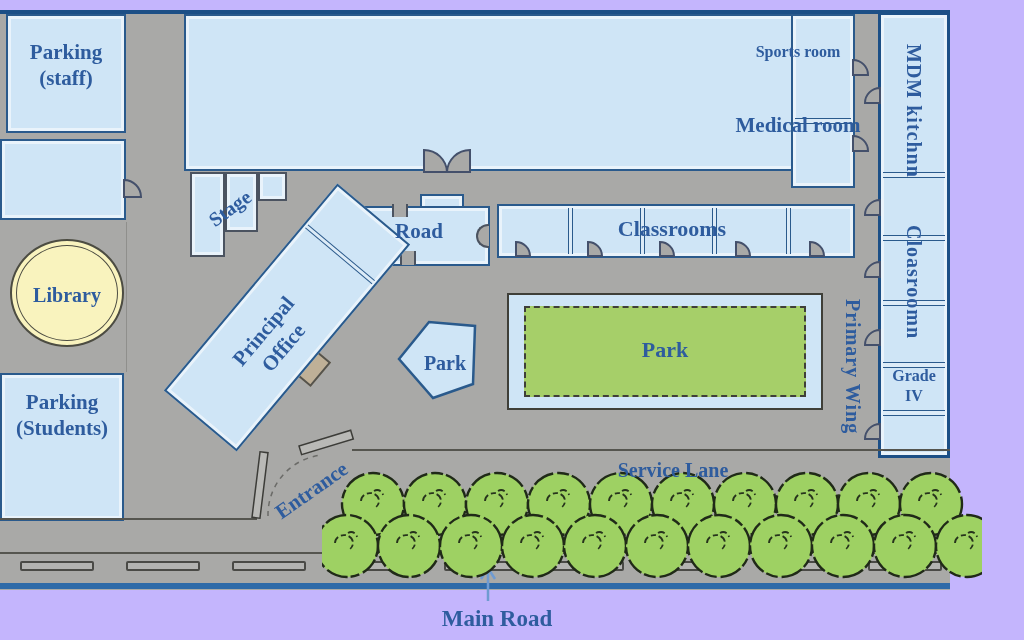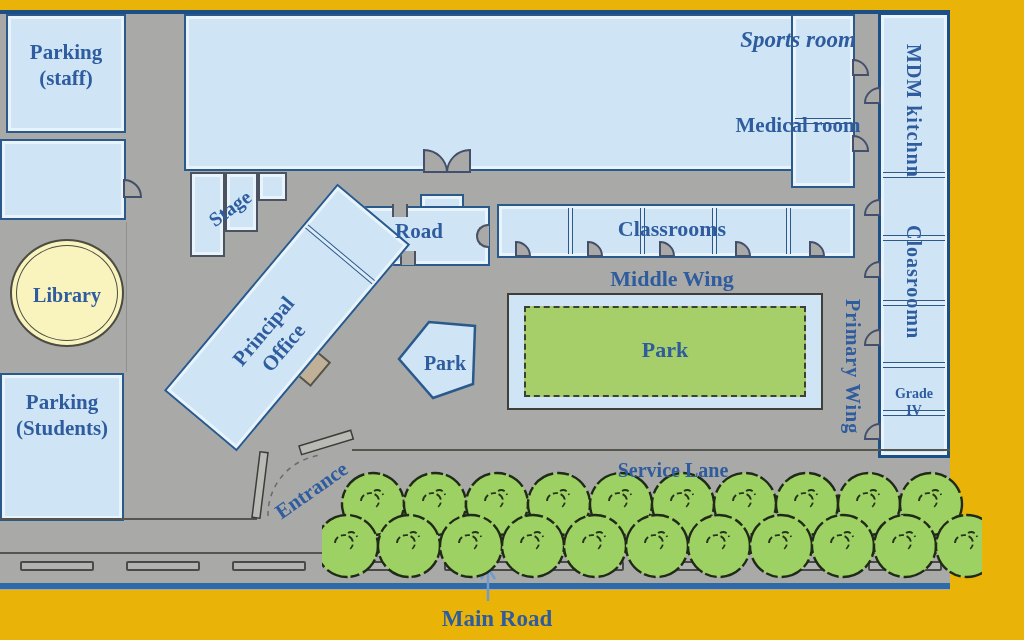--- a/index.html
+++ b/index.html
@@ -1,21 +1,21 @@
 <!DOCTYPE html>
 <html style="--room-fill: #cfe5f6; --wall: #2a5a8c; --ground: #a9a9a7; --ink: #2e5c9e; --library-fill: #f9f3be; --lawn-green: #a6cf69; --tree-green: #9ed163; --road-blue: #2e6aa8;"><head>
 <meta charset="utf-8">
 <style>
   :root{
     --room-fill:#cfe5f6; --wall:#2a5a8c; --ground:#a9a9a7; --ink:#2e5c9e;
     --library-fill:#f9f3be; --lawn-green:#a6cf69; --tree-green:#9ed163;
     --road-blue:#2e6aa8; --sketch:#4b5360;
   }
   html,body{margin:0;padding:0;background:#fff;}
-  #map{position:relative;width:1024px;height:640px;background:#eab308;overflow:hidden;
+  #map{position:relative;width:1024px;height:640px;background:#c4b5fd;overflow:hidden;
        font-family:"Liberation Serif","DejaVu Serif",serif;}
   .abs{position:absolute;}
   .room{position:absolute;background:var(--room-fill);border:2.5px solid var(--wall);
         box-shadow:inset 0 0 0 3px rgba(255,255,255,.55);box-sizing:border-box;}
   .lbl{position:absolute;font-weight:bold;color:var(--ink);text-align:center;
        line-height:1.22;z-index:8;pointer-events:none;}
   .vlbl{writing-mode:vertical-rl;letter-spacing:1px;display:flex;align-items:center;justify-content:center;}
   .divh{position:absolute;left:2px;right:2px;height:6px;border-top:1.5px solid var(--wall);
         border-bottom:1.5px solid var(--wall);background:#dcebf7;box-sizing:border-box;}
   .divv{position:absolute;top:2px;bottom:2px;width:5px;border-left:1.5px solid var(--wall);
@@ -95,46 +95,45 @@
               border-radius:13px 0 0 13px;box-sizing:border-box;z-index:3;"></div>
   <div class="lbl" style="left:384px;top:219px;width:70px;font-size:21px;">Road</div>
 
   <div class="room" style="left:497px;top:204px;width:358px;height:54px;">
     <div class="divv" style="left:69px;"></div>
     <div class="divv" style="left:141px;"></div>
     <div class="divv" style="left:213px;"></div>
     <div class="divv" style="left:287px;"></div>
   </div>
   <div class="lbl" style="left:592px;top:216px;width:160px;font-size:22px;">Classrooms</div>
-  <div class="lbl" style="left:592px;top:266px;width:160px;font-size:22px;">Middle Wing</div>
 
   <div class="lbl" style="left:410px;top:351px;width:70px;font-size:20px;">Park</div>
 
   <div class="abs" style="left:507px;top:293px;width:316px;height:117px;background:var(--room-fill);
               border:2.5px solid #3f3f38;box-sizing:border-box;z-index:3;"></div>
   <div class="abs" style="left:524px;top:306px;width:282px;height:91px;background:var(--lawn-green);
               border:2px dashed #3f3f38;box-sizing:border-box;z-index:3;"></div>
   <div class="lbl" style="left:615px;top:337px;width:100px;font-size:22px;">Park</div>
 
   <div class="room" style="left:791px;top:14px;width:64px;height:174px;">
     <div class="divh" style="top:102px;"></div>
   </div>
-  <div class="lbl" style="left:722px;top:26px;width:152px;font-size:23px;font-style:italic;">Sports room</div>
+  <div class="lbl" style="left:722px;top:42px;width:152px;font-size:16px;">Sports room</div>
   <div class="lbl" style="left:714px;top:113px;width:168px;font-size:21px;">Medical room</div>
 
   <div class="room" style="left:878px;top:12px;width:72px;height:446px;border:3px solid #1c4f86;">
     <div class="divh" style="top:157px;"></div>
     <div class="divh" style="top:220px;"></div>
     <div class="divh" style="top:285px;"></div>
     <div class="divh" style="top:347px;"></div>
     <div class="divh" style="top:395px;"></div>
   </div>
   <div class="lbl vlbl" style="left:886px;top:26px;width:56px;height:170px;font-size:20px;">MDM kitchnn</div>
   <div class="lbl vlbl" style="left:886px;top:212px;width:56px;height:140px;font-size:20px;">Cloasroomn</div>
-  <div class="lbl" style="left:882px;top:366px;width:64px;font-size:14px;margin-top:19px;">
+  <div class="lbl" style="left:882px;top:366px;width:64px;font-size:16px;">
     <span style="display:block;">Grade</span>
     <span style="display:block;">IV</span>
   </div>
   <div class="lbl vlbl" style="left:833px;top:282px;width:40px;height:170px;font-size:20px;">Primary Wing</div>
 
   <div class="lbl" style="left:598px;top:458px;width:150px;font-size:20px;">Service Lane</div>
   <div class="lbl" style="left:252px;top:478px;width:120px;font-size:21px;transform:rotate(-35deg);">Entrance</div>
   <div class="lbl" style="left:407px;top:605px;width:180px;font-size:23px;">Main Road</div>
 
   <svg width="1024" height="640" viewBox="0 0 1024 640" style="left:0;top:0;z-index:5;">

